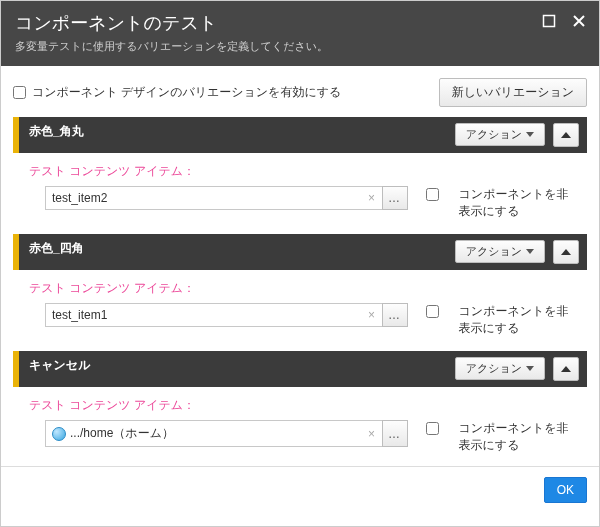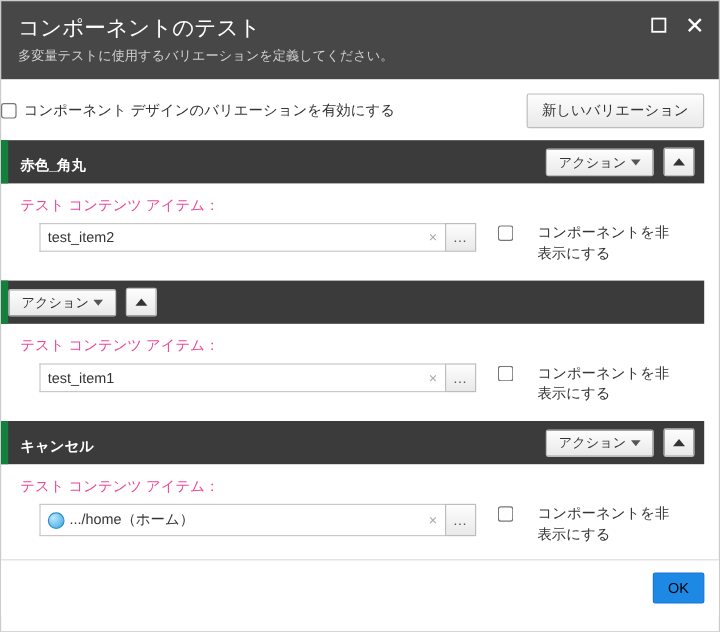--- a/index.html
+++ b/index.html
@@ -38,21 +38,21 @@
   .win-btn {
     width: 24px;
     height: 24px;
     display: flex;
     align-items: center;
     justify-content: center;
     cursor: pointer;
   }
   .win-btn svg { display:block; }
   .dialog-body {
-    padding: 12px 12px 0 0;
+    padding: 12px 12px 0 12px;
     height: 400px;
     overflow: auto;
   }
   .top-row {
     display: flex;
     justify-content: space-between;
     align-items: center;
     margin-bottom: 10px;
   }
   .chk-label {
@@ -71,32 +71,32 @@
     font-size: 12px;
     color: #333;
     cursor: pointer;
     display: inline-flex;
     align-items: center;
     gap: 4px;
   }
   .btn.primary {
     background: #1e88e5;
     border-color: #1976d2;
-    color: #000000;
+    color: #ffffff;
   }
   .section {
     margin-bottom: 0;
   }
   .sec-hdr {
     background: #3b3b3b;
     color: #fff;
     display: flex;
-    align-items: flex-end;
+    align-items: flex-start;
     padding: 6px 8px 6px 0;
-    border-left: 6px solid #15803d;
+    border-left: 6px solid #eab308;
     gap: 8px;
   }
   .sec-hdr .title {
     flex: 1;
     font-weight: bold;
     font-size: 12px;
     padding-left: 10px;
   }
   .sec-hdr .btn {
     padding: 3px 10px;
@@ -262,20 +262,21 @@
         </div>
         <label class="hide-chk">
           <input type="checkbox" style="">
           <span>コンポーネントを非表示にする</span>
         </label>
       </div>
     </div>
       </div>
       <div class="section">
     <div class="sec-hdr">
+      <span class="title">赤色_四角</span>
       <button class="btn">
         <span>アクション</span>
         <span class="caret-down"></span>
       </button>
       <div class="collapse-btn">
         <span class="caret-up-w"></span>
       </div>
     </div>
     <div class="sec-body">
       <div class="field-label">テスト コンテンツ アイテム：</div>

